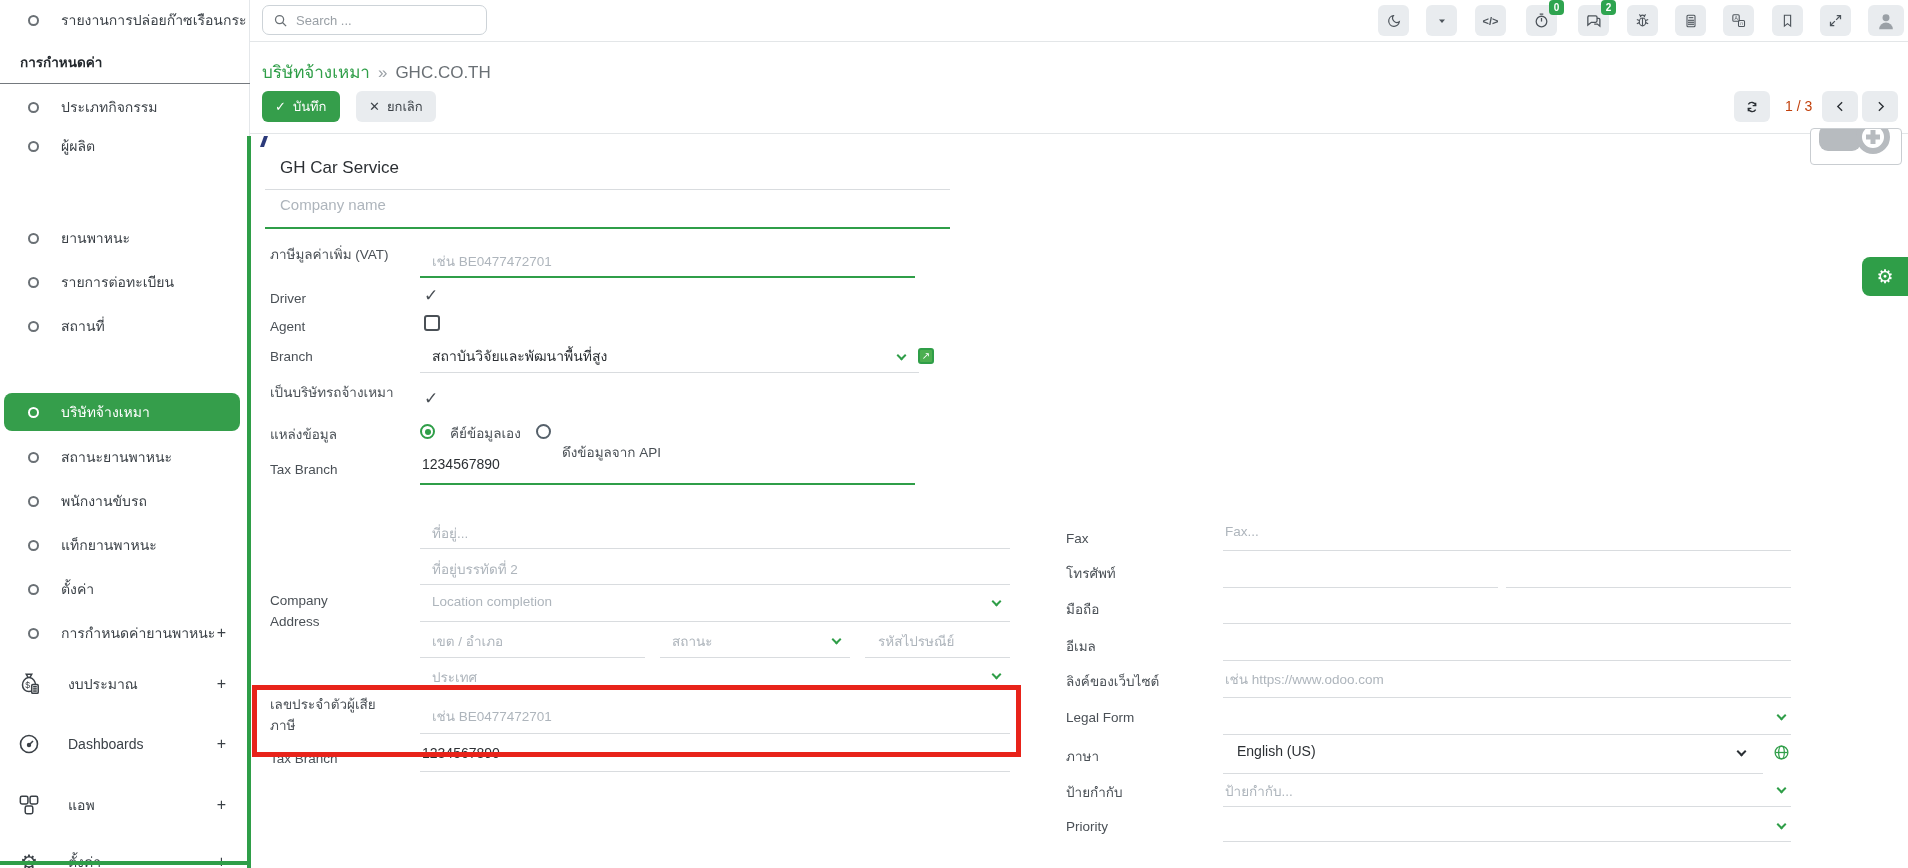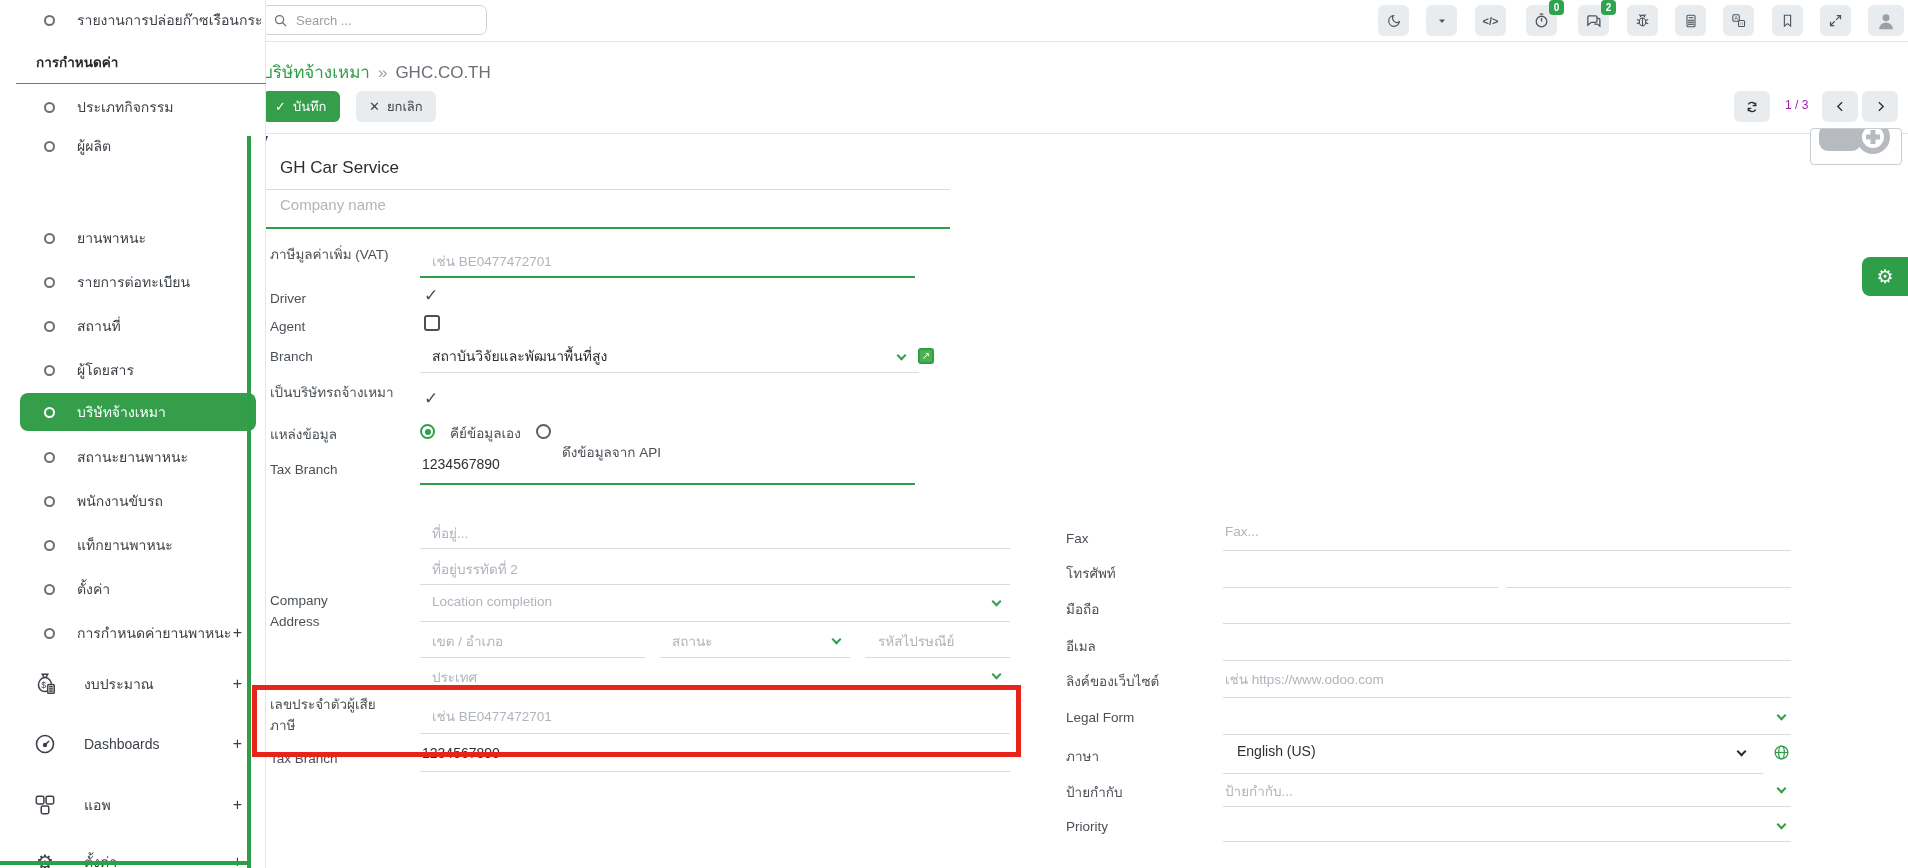--- a/index.html
+++ b/index.html
@@ -1,21 +1,21 @@
 <!DOCTYPE html>
 <html><head>
 <meta charset="utf-8">
 <style>
   * { margin:0; padding:0; box-sizing:border-box; }
   html,body { width:1908px; height:868px; overflow:hidden; background:#fff;
               font-family:"Liberation Sans", sans-serif; }
   .abs { position:absolute; }
   
   .sidebar { left:0; top:0; width:250px; height:868px; background:#fff;
-             border-right:1px solid #e4e7ea; z-index:5;margin-left:16px; }
+             border-right:1px solid #e4e7ea; z-index:5; }
   .sb-item { position:absolute; left:0; width:250px; height:38px; display:flex;
              align-items:center; color:#3b4147; font-size:14px; white-space:nowrap;
              overflow:hidden; cursor:pointer; }
   .sb-dot { width:11px; height:11px; border:2px solid #6a7075; border-radius:50%;
             margin-left:28px; flex:0 0 auto; }
   .sb-label { margin-left:22px; }
   .sb-active { background:#359e4b; color:#fff; border-radius:8px; left:4px; width:236px; }
   .sb-active .sb-dot { border-color:#fff; margin-left:24px; }
   .sb-plus { position:absolute; right:24px; font-size:16px; color:#3b4147; }
   .sb-section { position:absolute; left:20px; font-size:13.5px; font-weight:bold; color:#23282d; }
@@ -44,21 +44,21 @@
   .crumb-cur { color:#6a7075; font-size:17px; }
   .btn { position:absolute; top:91px; height:31px; border:none; border-radius:6px;
          font-size:13px; display:flex; align-items:center; padding:0 13px; cursor:pointer;
          font-family:"Liberation Sans",sans-serif; }
   .btn-save { background:#359e4b; color:#fff; }
   .btn-cancel { background:#e9ecef; color:#3d4349; }
   .btn .bi { margin-right:7px; font-size:13px; }
   .pgbtn { position:absolute; top:91px; width:36px; height:31px; background:#e9ecef;
            border-radius:6px; display:flex; align-items:center; justify-content:center;
            color:#2b3035; cursor:pointer; }
-  .pager-txt { position:absolute; top:98px; color:#a21caf; font-size:12px; }
+  .pager-txt { position:absolute; top:98px; color:#c2410c; font-size:14px; }
   .divider { left:250px; top:133px; width:1658px; height:1px; background:#e3e6e8; }
   
   .lbl { position:absolute; font-size:13.5px; color:#4a5056; line-height:21px; }
   .ph  { position:absolute; font-size:13.5px; color:#aeb5bc; white-space:nowrap; }
   .val { position:absolute; font-size:14px; color:#2b2f33; white-space:nowrap; }
   .ul  { position:absolute; height:1px; background:#d9dcdf; }
   .ulg { position:absolute; height:2px; background:#2f9e48; }
   .chk { position:absolute; font-size:17px; color:#4a5056; }
   .cbx { position:absolute; width:16px; height:16px; border:2px solid #4a5056; border-radius:3px; }
   .chev { position:absolute; width:7px; height:7px; border-right:2px solid #2f9e48;
@@ -104,24 +104,20 @@
       <span class="sb-label">ยานพาหนะ</span>
     </div>
   <div class="sb-item" style="top:263px">
       <span class="sb-dot"></span>
       <span class="sb-label">รายการต่อทะเบียน</span>
     </div>
   <div class="sb-item" style="top:307px">
       <span class="sb-dot"></span>
       <span class="sb-label">สถานที่</span>
     </div>
-  <div class="sb-item" style="top:351px">
-      <span class="sb-dot"></span>
-      <span class="sb-label">ผู้โดยสาร</span>
-    </div>
   <div class="sb-item sb-active" style="top:393px">
       <span class="sb-dot"></span>
       <span class="sb-label">บริษัทจ้างเหมา</span>
     </div>
   <div class="sb-item" style="top:438px">
       <span class="sb-dot"></span>
       <span class="sb-label">สถานะยานพาหนะ</span>
     </div>
   <div class="sb-item" style="top:482px">
       <span class="sb-dot"></span>

